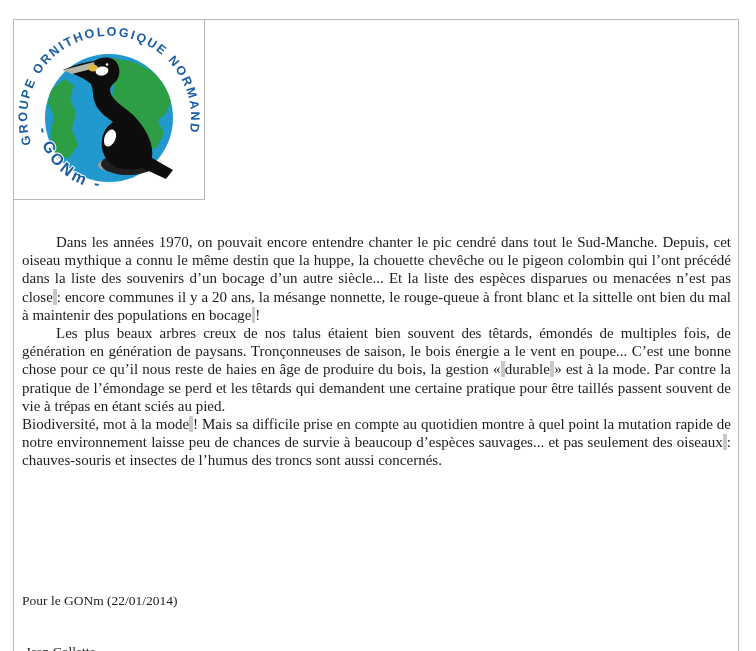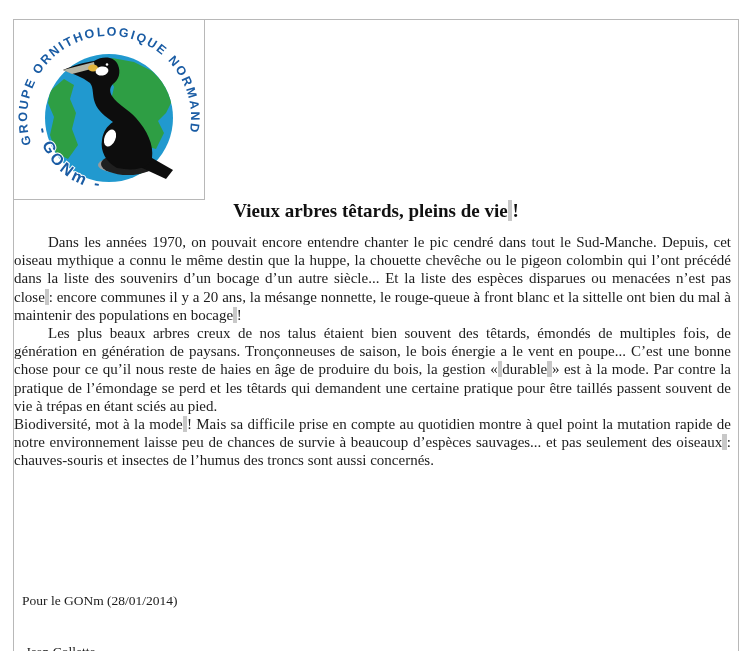--- a/index.html
+++ b/index.html
@@ -14,21 +14,21 @@
   .logo-box{
     position:absolute;left:-1px;top:-1px;width:192px;height:181px;
     border:1px solid #b8b8b8;background:#fff;box-sizing:border-box;
     display:flex;align-items:center;justify-content:center;
   }
   .doc-title{
     position:absolute;left:0;right:0;top:180px;margin:0;
     text-align:center;font-size:19px;font-weight:bold;color:#111;
   }
   .doc-body{
-    position:absolute;left:0;right:7px;top:213px;
+    position:absolute;left:8px;right:7px;top:213px;
     font-size:15px;line-height:18.2px;text-align:justify;
   }
   .doc-body p{margin:0;}
   .doc-body p.indent{text-indent:34px;}
   .signature{
     position:absolute;left:8px;right:7px;top:538px;
     font-size:13.5px;line-height:17px;white-space:pre-wrap;
   }
   .hl{background:#c8c8c8;}
   .arc-text{font-family:"Liberation Sans", sans-serif;font-weight:bold;
@@ -83,29 +83,28 @@
 
       <text class="arc-text" font-size="12.5" letter-spacing="2">
         <textPath href="#topArc" startOffset="2">GROUPE ORNITHOLOGIQUE NORMAND</textPath>
       </text>
       <text class="arc-text" font-size="16" letter-spacing="3">
         <textPath href="#bottomArc" startOffset="0">- GONm -</textPath>
       </text>
     </svg>
   </div>
 
-  <h1 class="doc-title">Vieux arbres têtards, pleins de vie<span class="hl">&nbsp;</span>!</h1>
 
   <div class="doc-body">
     <p class="indent">Dans les années 1970, on pouvait encore entendre chanter le pic cendré dans tout le Sud-Manche. Depuis, cet oiseau mythique a connu le même destin que la huppe, la chouette chevêche ou le pigeon colombin qui l’ont précédé dans la liste des souvenirs d’un bocage d’un autre siècle... Et la liste des espèces disparues ou menacées n’est pas close<span class="hl">&nbsp;</span>: encore communes il y a 20 ans, la mésange nonnette, le rouge-queue à front blanc et la sittelle ont bien du mal à maintenir des populations en bocage<span class="hl">&nbsp;</span>!</p>
     <p class="indent">Les plus beaux arbres creux de nos talus étaient bien souvent des têtards, émondés de multiples fois, de génération en génération de paysans. Tronçonneuses de saison, le bois énergie a le vent en poupe... C’est une bonne chose pour ce qu’il nous reste de haies en âge de produire du bois, la gestion «<span class="hl">&nbsp;</span>durable<span class="hl">&nbsp;</span>» est à la mode. Par contre la pratique de l’émondage se perd et les têtards qui demandent une certaine pratique pour être taillés passent souvent de vie à trépas en étant sciés au pied.</p>
     <p>Biodiversité, mot à la mode<span class="hl">&nbsp;</span>! Mais sa difficile prise en compte au quotidien montre à quel point la mutation rapide de notre environnement laisse peu de chances de survie à beaucoup d’espèces sauvages... et pas seulement des oiseaux<span class="hl">&nbsp;</span>: chauves-souris et insectes de l’humus des troncs sont aussi concernés.</p>
   </div>
 
   <div class="signature">
-    <div>Pour le GONm (28/01/2014)</div>
+    <div>Pour le GONm (22/01/2014)</div>
     <div> Jean Collette</div>
     
     
     
   </div>
 
 </div>
 
 </body></html>

